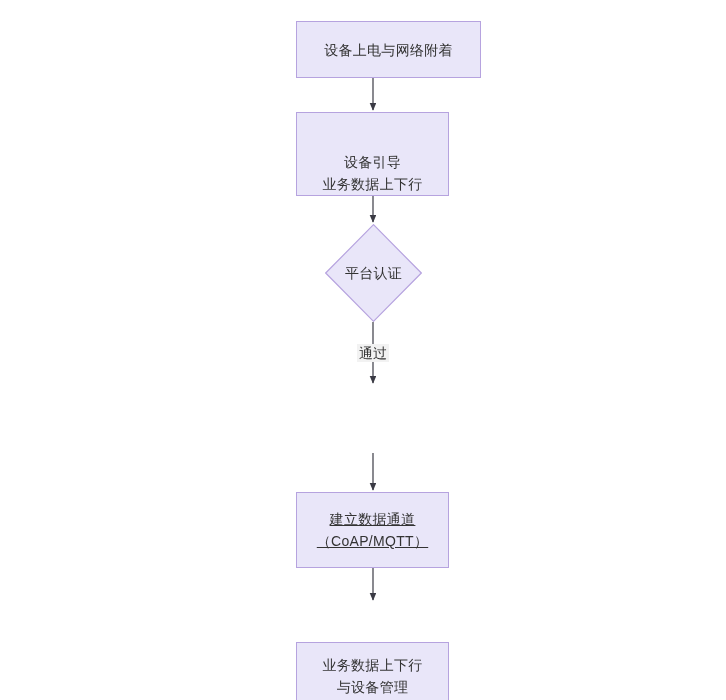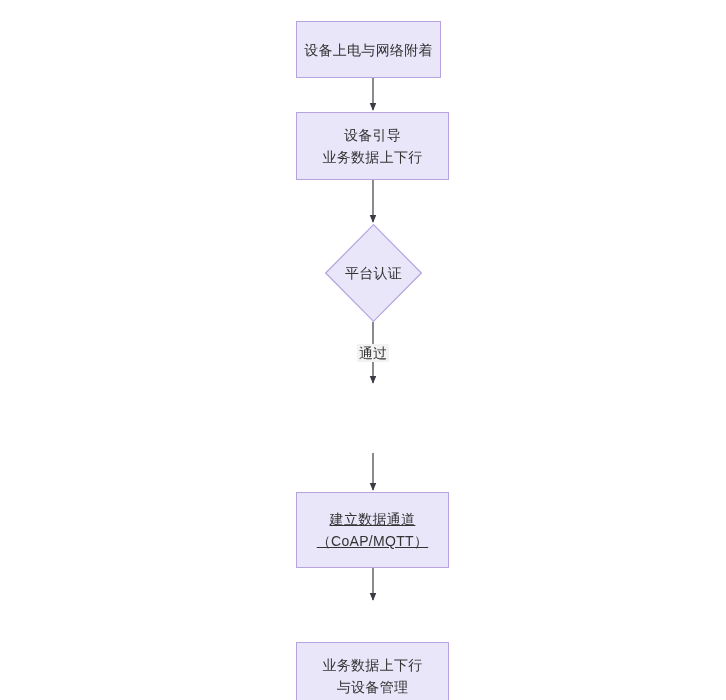--- a/index.html
+++ b/index.html
@@ -124,25 +124,25 @@
 
     <line x1="373" y1="322" x2="373" y2="383" stroke="#3b3b45" stroke-width="1.2" marker-end="url(#arrowhead)"></line>
 
     <line x1="373" y1="453" x2="373" y2="490" stroke="#3b3b45" stroke-width="1.2" marker-end="url(#arrowhead)"></line>
 
     <line x1="373" y1="560" x2="373" y2="600" stroke="#3b3b45" stroke-width="1.2" marker-end="url(#arrowhead)"></line>
   </svg>
 
   <div id="node-layer">
 
-    <div class="node node-rect" style="left:296px; top:21px; width:145px; height:57px;">
+    <div class="node node-rect" style="left:296px; top:21px; width:185px; height:57px;">
       <span class="line">设备上电与网络附着</span>
     </div>
 
-    <div class="node node-rect" style="left:296px; top:112px; width:153px; height:68px;">
+    <div class="node node-rect" style="left:296px; top:112px; width:153px; height:84px;justify-content:flex-end;">
       <span class="line">设备引导</span>
       <span class="line">业务数据上下行</span>
     </div>
 
     <div class="node node-diamond" style="left:325px; top:224px; width:97px; height:98px;">
       <svg class="diamond-shape" viewBox="0 0 97 98" preserveAspectRatio="none" xmlns="http://www.w3.org/2000/svg">
         <polygon points="48.5,0.7 96.3,49 48.5,97.3 0.7,49" fill="#e9e6f9" stroke="#b6a3df" stroke-width="1.2"></polygon>
       </svg>
       <div class="diamond-label">平台认证</div>
     </div>

